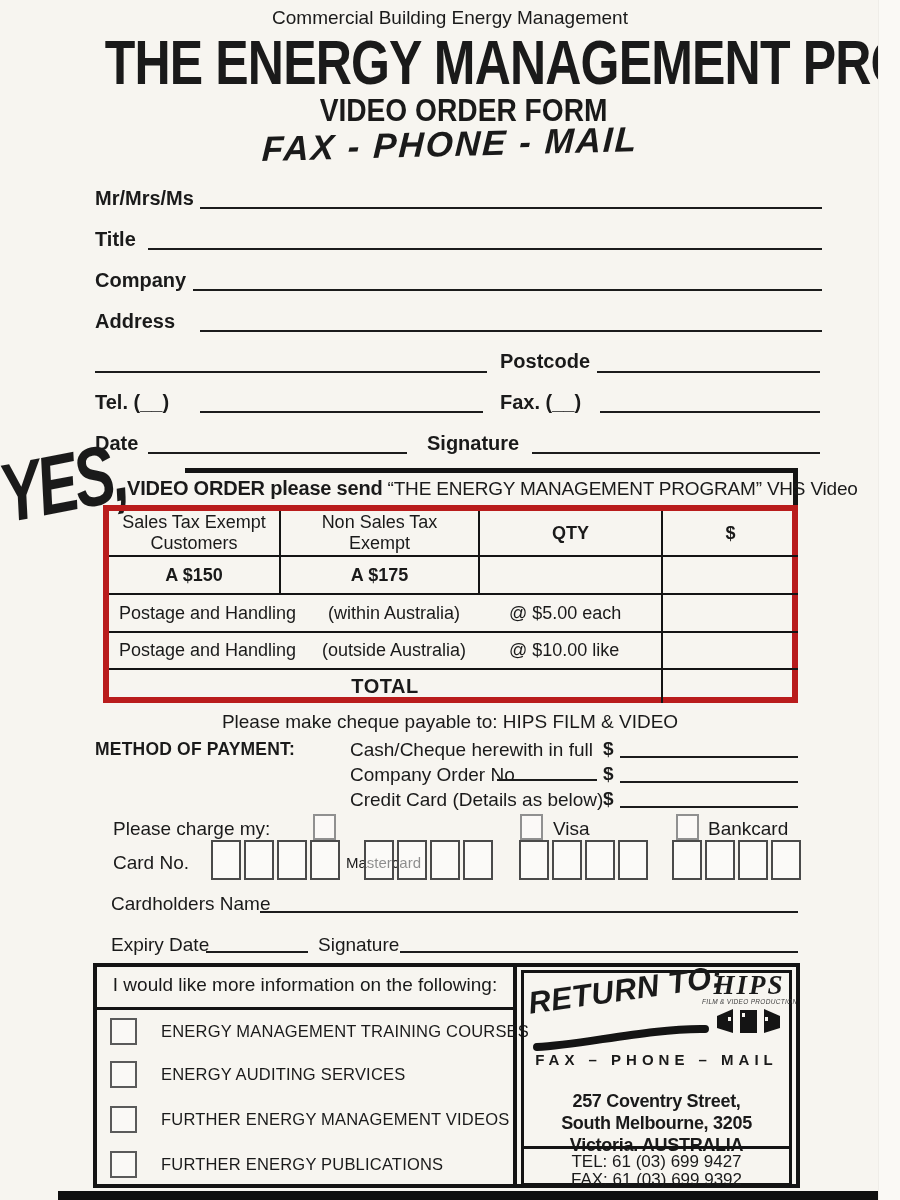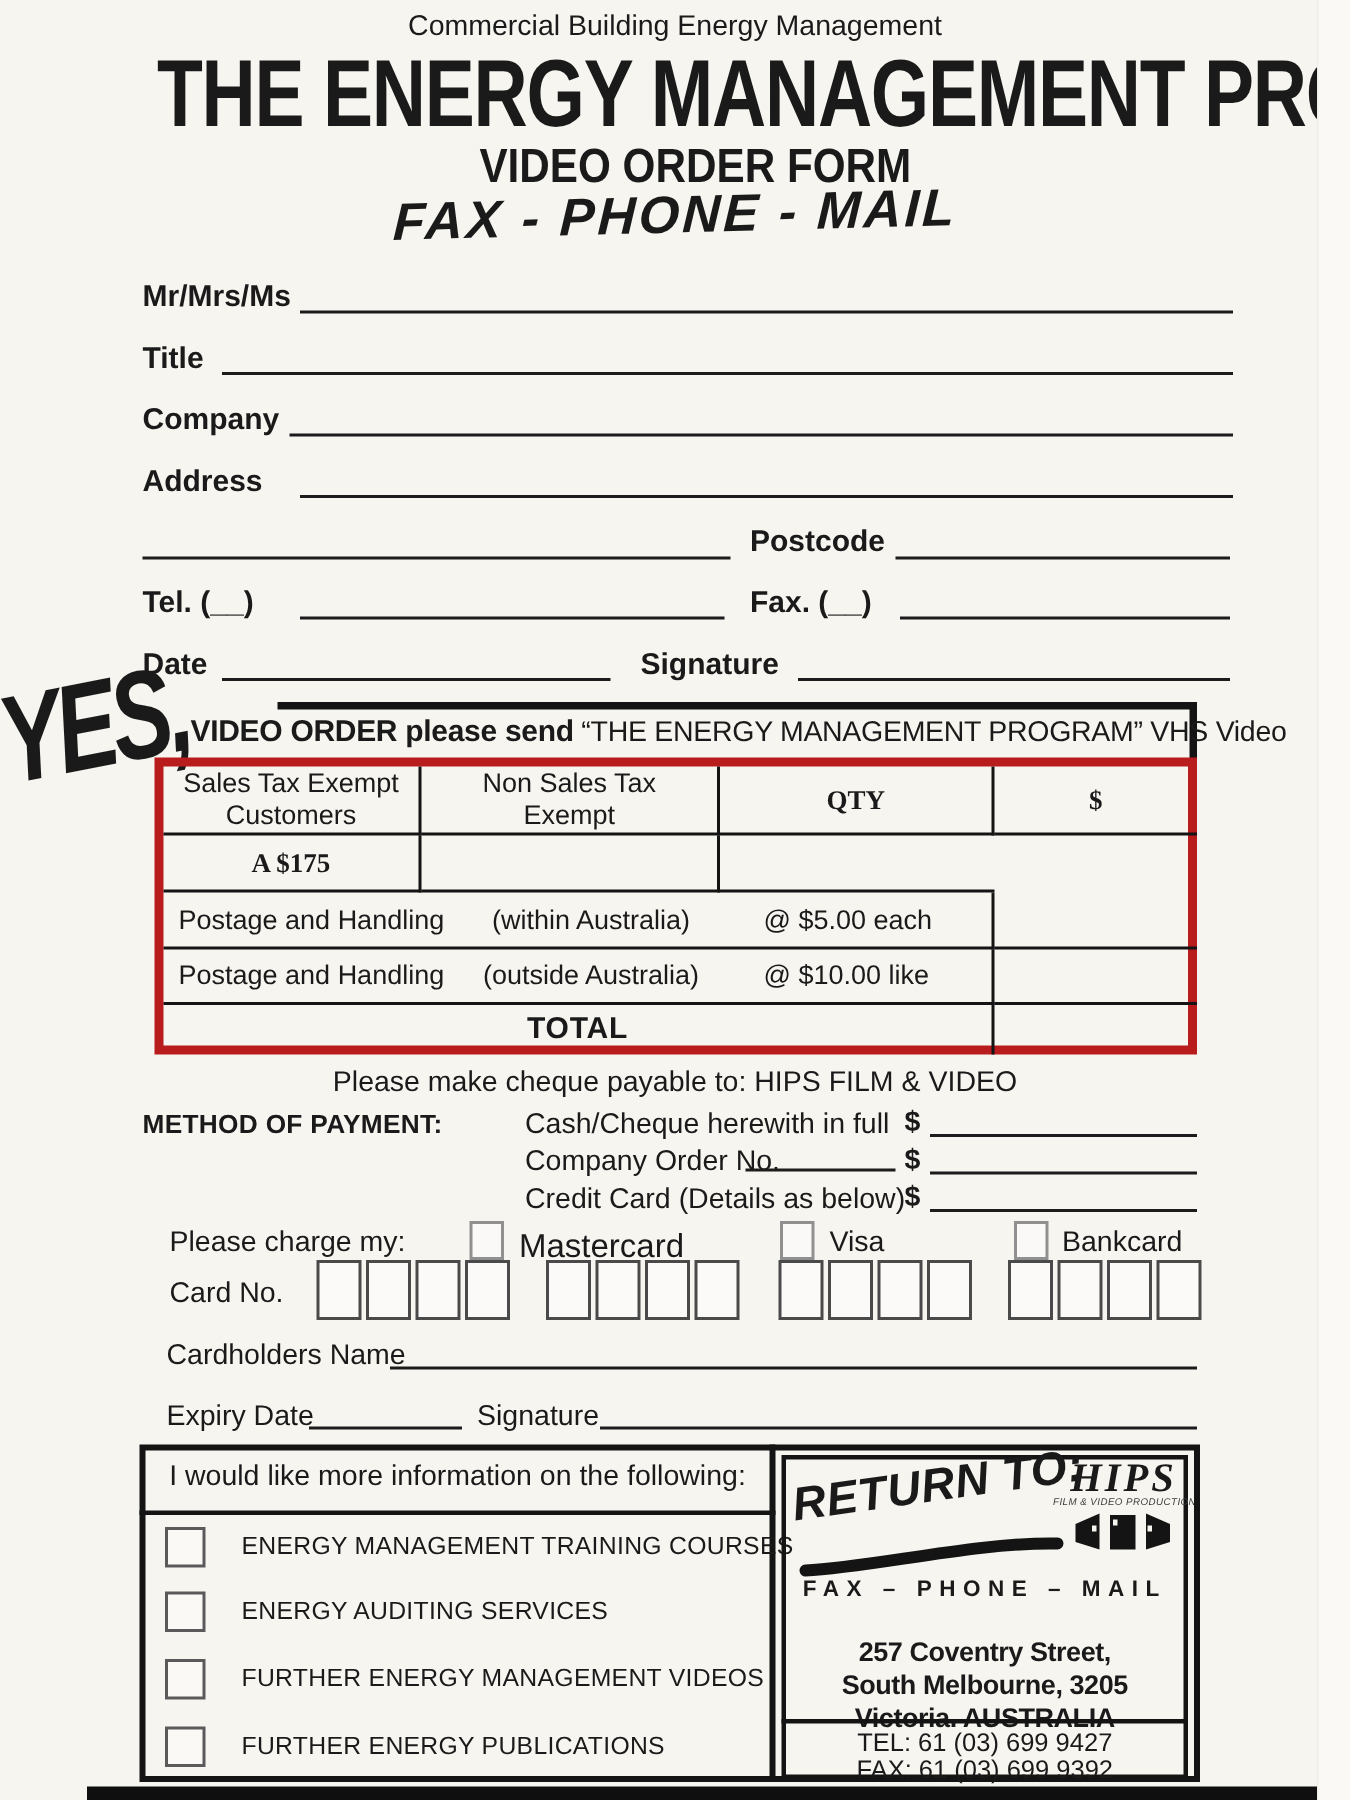--- a/index.html
+++ b/index.html
@@ -3,21 +3,21 @@
 <meta charset="utf-8">
 <style>
   html,body{margin:0;padding:0;background:#dddbd6;}
   #page{position:relative;width:900px;height:1200px;background:#f7f5f0;
         font-family:"Liberation Sans",sans-serif;color:#1a1a1a;overflow:hidden;}
   .abs{position:absolute;}
   .rule{position:absolute;height:2px;background:#1c1c1c;}
   .lbl{position:absolute;font-weight:bold;font-size:20px;white-space:nowrap;}
   .txt{position:absolute;white-space:nowrap;}
   .center{text-align:center;}
-  .bold{font-weight:bold;font-family:Liberation Serif, serif;}
+  .bold{font-weight:bold;}
 
   
   .kicker{left:0;top:7px;width:100%;font-size:19px;}
   .main-title{left:0;top:30px;width:100%;}
   .main-title span{display:inline-block;font-weight:bold;font-size:61px;line-height:62px;
         letter-spacing:-1px;transform:scale(0.82,1.04);transform-origin:center top;white-space:nowrap;}
   .form-subtitle{left:0;top:92px;width:100%;}
   .form-subtitle span{display:inline-block;font-weight:bold;font-size:32px;transform:scaleX(0.88);white-space:nowrap;}
   .tagline{left:0;top:124px;width:100%;}
   .tagline span{display:inline-block;font-weight:bold;font-style:italic;font-size:35px;
@@ -130,20 +130,21 @@
   <div class="vo-table">
     <div class="c">
         <span>Sales Tax Exempt Customers</span>
       </div>
     <div class="c">
         <span class="w130">Non Sales Tax Exempt</span>
       </div>
     <div class="c bold">QTY</div>
     <div class="c bold nr">$</div>
 
+    <div class="c bold">A $150</div>
     <div class="c bold">A $175</div>
     <div class="c"></div>
     <div class="c nr"></div>
 
     <div class="c span3">
       <span class="pl">Postage and Handling</span>
       <span class="pm">(within Australia)</span>
       <span class="pr">@ $5.00 each</span>
     </div>
     <div class="c nr"></div>
@@ -170,21 +171,21 @@
   <div class="rule" style="left:497px;top:779px;width:100px"></div>
   <div class="dollar" style="top:763px">$</div>
   <div class="rule" style="left:620px;top:781px;width:178px"></div>
 
   <div class="payrow" style="top:789px">Credit Card (Details as below)</div>
   <div class="dollar" style="top:788px">$</div>
   <div class="rule" style="left:620px;top:806px;width:178px"></div>
 
   <div class="txt" style="left:113px;top:818px;font-size:19px">Please charge my:</div>
   <div class="chk" style="left:313px;top:814px"></div>
-  <div class="txt" style="left:346px;top:818px;font-size:22px">Mastercard</div>
+  <div class="txt" style="left:346px;top:854px;font-size:15px">Mastercard</div>
   <div class="chk" style="left:520px;top:814px"></div>
   <div class="txt" style="left:553px;top:818px;font-size:19px">Visa</div>
   <div class="chk" style="left:676px;top:814px"></div>
   <div class="txt" style="left:708px;top:818px;font-size:19px">Bankcard</div>
 
   <div class="txt" style="left:113px;top:852px;font-size:19px">Card No.</div>
   <div class="cardgroup" style="left:211px">
     <div class="dbox"></div>
       <div class="dbox"></div>
       <div class="dbox"></div>

